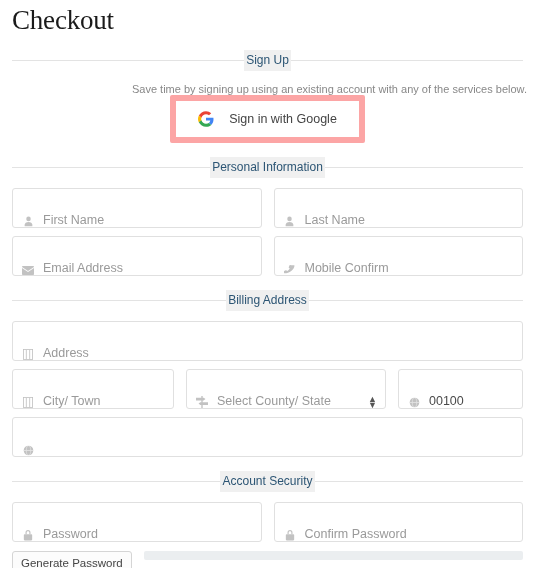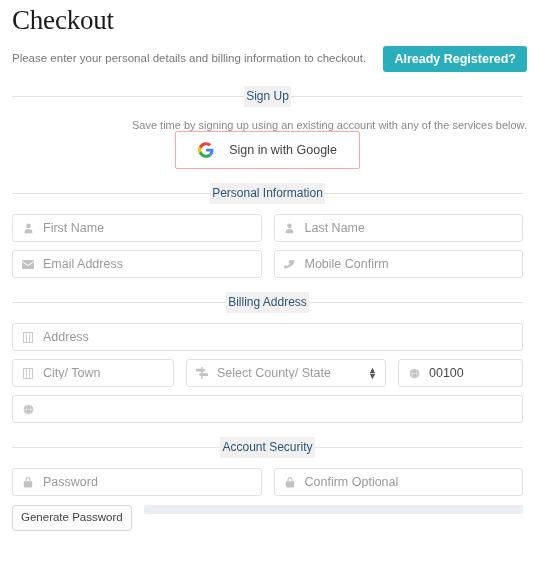--- a/index.html
+++ b/index.html
@@ -83,21 +83,21 @@
     font-size: 11px;
     color: #888;
     margin: 12px 0 0 0;
   }
   .social-wrap {
     display: flex;
     justify-content: center;
     margin-bottom: 6px;
   }
   .google-btn {
-    border: 1px solid #fca5a5;
+    border: 6px solid #fca5a5;
     background: #fff;
     border-radius: 2px;
     padding: 10px 22px;
     display: flex;
     align-items: center;
     gap: 15px;
     cursor: pointer;
     font-size: 12.5px;
     color: #444;
     font-family: "Liberation Sans", sans-serif;
@@ -114,23 +114,23 @@
   .col { flex: 1 1 0; min-width: 0; }
   .col-city { flex: 0 0 162px; }
   .col-state { flex: 0 0 200px; }
   .col-zip { flex: 1 1 auto; }
 
   .field {
     position: relative;
     border: 1px solid #e0e0e0;
     border-radius: 3px;
     background: #fff;
-    height: 28px;
-    display: flex;
-    align-items: center;
+    height: 40px;
+    display: flex;
+    align-items: flex-end;
     padding: 0 8px;
     overflow: hidden;
   }
   .field .fi {
     flex: 0 0 auto;
     width: 14px;
     margin-right: 8px;
     display: flex;
     align-items: center;
     justify-content: center;
@@ -191,24 +191,20 @@
   }
   svg { display: block; }
 </style>
 </head>
 <body>
 
 <div class="page">
 
   <h1 class="page-title">Checkout</h1>
 
-  <div class="header-row">
-    <div class="subtitle">Please enter your personal details and billing information to checkout.</div>
-    <button class="btn-registered">Already Registered?</button>
-  </div>
 
   <div class="divider">
     <div class="line"></div>
     <div class="label">Sign Up</div>
     <div class="line"></div>
   </div>
 
   <div class="signup-note">Save time by signing up using an existing account with any of the services below.</div>
 
   <div class="social-wrap">
@@ -382,21 +378,21 @@
       </div>
     </div>
     <div class="col">
       <div class="field">
         <span class="fi">
           <svg width="10" height="12" viewBox="0 0 12 14" fill="currentColor">
               <path d="M3 6V4a3 3 0 1 1 6 0v2H7.6V4a1.6 1.6 0 1 0-3.2 0v2H3z"></path>
               <rect x="1" y="6" width="10" height="7.5" rx="1"></rect>
             </svg>
         </span>
-        <span class="ftext">Confirm Optional</span>
+        <span class="ftext">Confirm Password</span>
       </div>
     </div>
   </div>
 
   <div class="pw-row">
     <button class="btn-generate">Generate Password</button>
     <div class="pw-meter-col">
       <div class="pw-bar"></div>
 
     </div>

